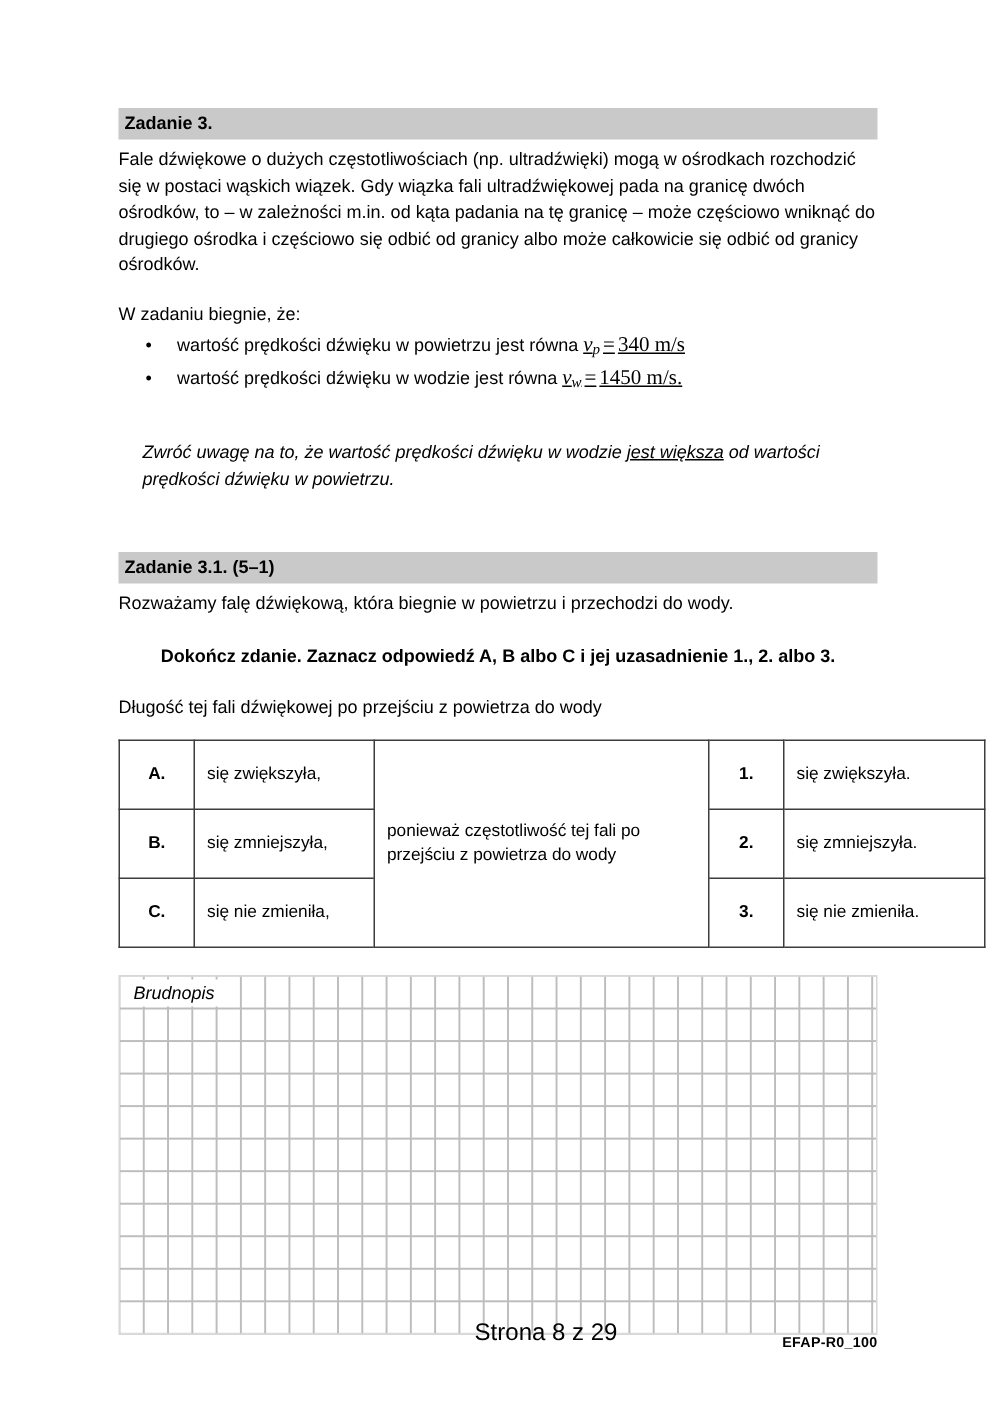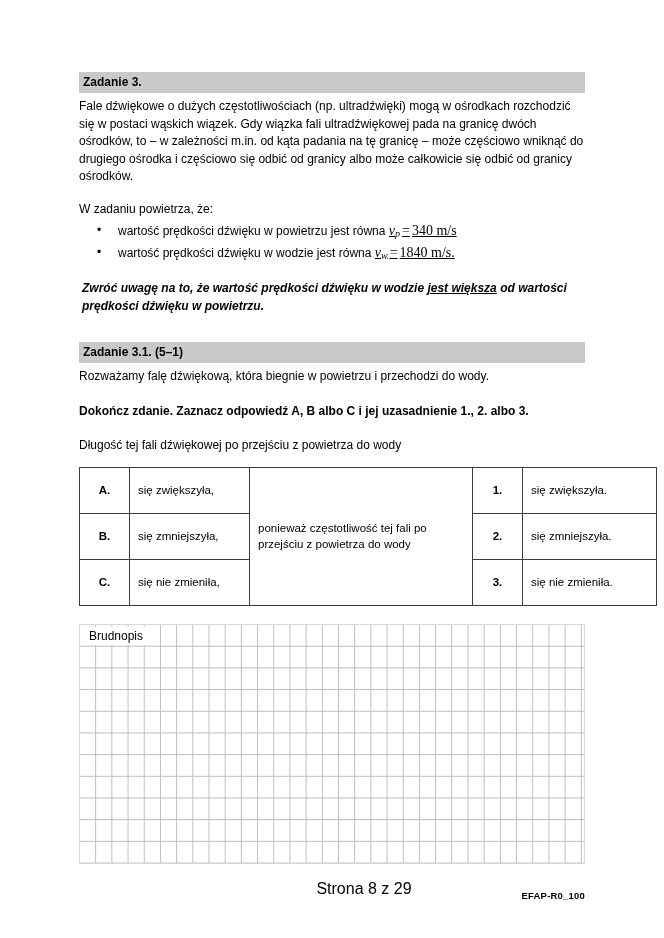--- a/index.html
+++ b/index.html
@@ -87,26 +87,25 @@
     font-style: italic;
     font-size: 10px;
     vertical-align: -0.22em;
   }
   .math .op { padding: 0 2px; }
 
   .note {
     font-style: italic;
     font-size: 12px;
     line-height: 17.5px;
-    margin: 3px;
-    font-weight: bold;
+    margin: 16px;
   }
   .note .ul { text-decoration: underline; }
 
-  .bold { font-weight: bold; }
+  .bold { font-weight: bold; text-align: center; }
 
   
   table.answer-table {
     border-collapse: collapse;
     width: 506px;
     margin: 0;
     table-layout: fixed;
   }
   table.answer-table td {
     border: 1px solid #3c3c3c;
@@ -150,20 +149,21 @@
     background-image:
       linear-gradient(to right, #bdbdbd 1px, transparent 1px),
       linear-gradient(to bottom, #bdbdbd 1px, transparent 1px);
     background-size: 16.2px 21.7px;
     background-position: -1px -1px;
   }
   .grid-label {
     position: absolute;
     left: 7px;
     top: 2px;
+    font-style: italic;
     font-size: 12px;
     line-height: 18px;
     background: #ffffff;
     padding: 0 3px 0 2px;
     z-index: 2;
     white-space: nowrap;
     text-align: right;
   }
 
   
@@ -191,30 +191,30 @@
 <div class="page">
 
   <div class="content">
 
     <div class="section-bar">Zadanie 3.</div>
 
     <p class="para">Fale dźwiękowe o dużych częstotliwościach (np. ultradźwięki) mogą w ośrodkach rozchodzić się w postaci wąskich wiązek. Gdy wiązka fali ultradźwiękowej pada na granicę dwóch ośrodków, to – w zależności m.in. od kąta padania na tę granicę – może częściowo wniknąć do drugiego ośrodka i częściowo się odbić od granicy albo może całkowicie się odbić od granicy ośrodków.</p>
 
     <div class="spacer-12"></div>
 
-    <p class="para tight">W zadaniu powietrza, że:</p>
+    <p class="para tight">W zadaniu biegnie, że:</p>
 
     <ul class="bullets">
       <li>
         <span class="dot">•</span><span>wartość prędkości dźwięku w powietrzu jest równa</span>
         <span class="math"><span class="var">v</span><sub>p</sub><span class="op">=</span><span>340 m/s</span></span>
       </li>
       <li>
         <span class="dot">•</span><span>wartość prędkości dźwięku w wodzie jest równa</span>
-        <span class="math"><span class="var">v</span><sub>w</sub><span class="op">=</span><span>1840 m/s.</span></span>
+        <span class="math"><span class="var">v</span><sub>w</sub><span class="op">=</span><span>1450 m/s.</span></span>
       </li>
     </ul>
 
     <div class="spacer-12"></div>
 
     <p class="note"><span>Zwróć uwagę na to, że wartość prędkości dźwięku w wodzie </span><span class="ul">jest większa</span><span> od wartości prędkości dźwięku w powietrzu.</span></p>
 
     <div class="spacer-12"></div>
     <div class="spacer-12"></div>
 

